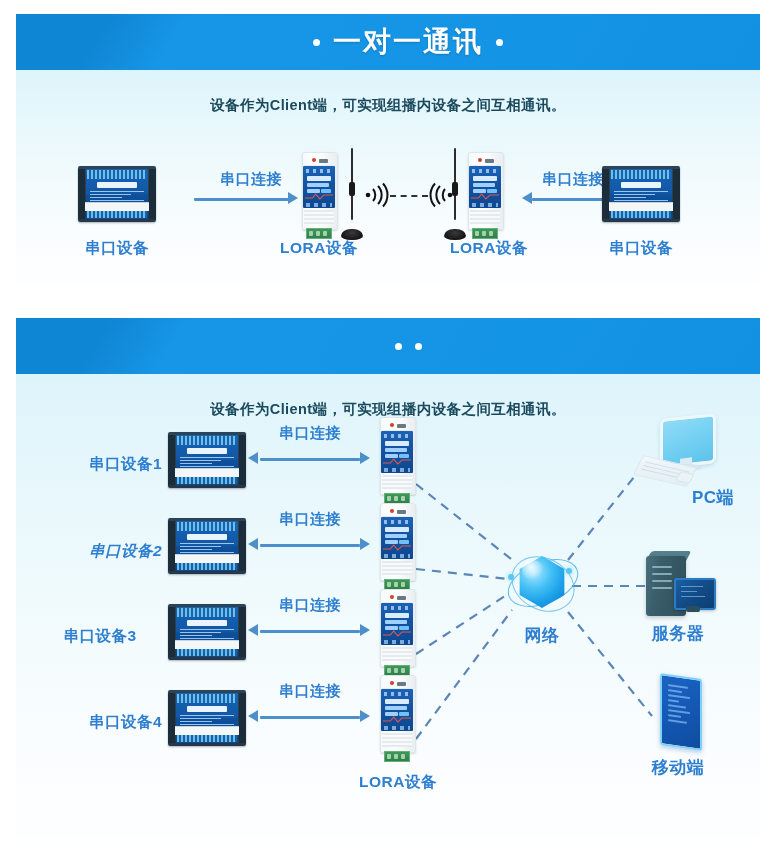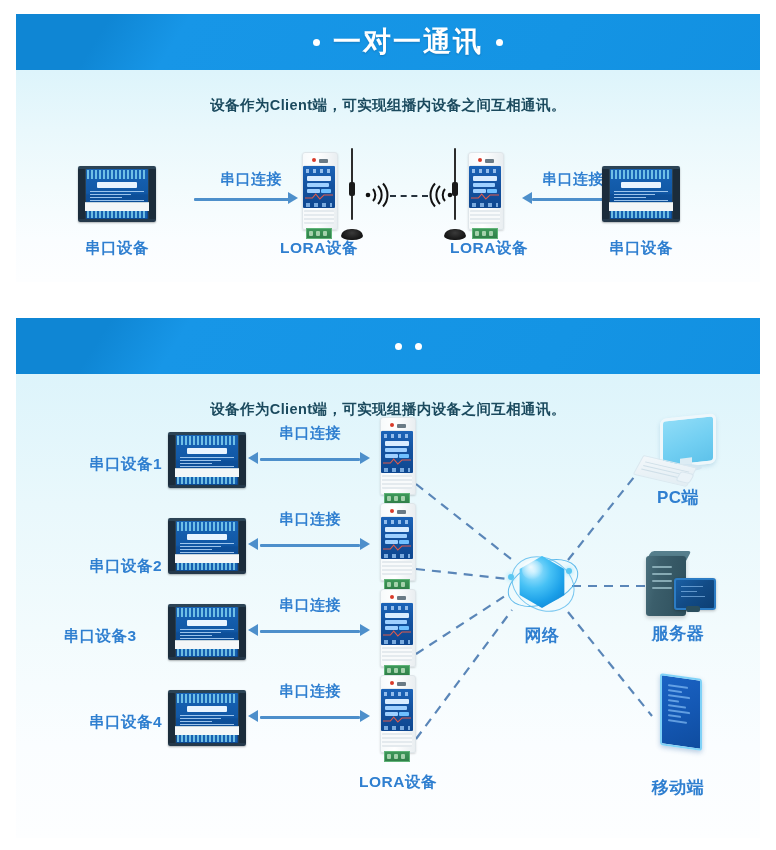--- a/index.html
+++ b/index.html
@@ -500,21 +500,21 @@
             </div>
           <div class="ld-vent"></div>
             <div class="ld-green">
               <i></i>
               <i></i>
               <i></i>
             </div>
         </div>
       </div>
 
-      <div class="abs" style="left:22px;top:182px;width:124px;text-align:right;">
+      <div class="abs" style="left:22px;top:167px;width:124px;text-align:right;font-style:italic;">
         <span class="blue-label">串口设备2</span>
       </div>
       <div class="abs" style="left:152px;top:144px;">
         <div class="serial-dev">
           <div class="sd-body"></div>
           <div class="sd-face">
               <div class="sd-term"></div>
               <div class="sd-chip"></div>
             <div class="sd-lines">
                 <i></i>
@@ -702,21 +702,21 @@
           <div class="pc-neck"></div>
           <div class="pc-base"></div>
           <div class="pc-kbd">
               <i></i>
               <i></i>
               <i></i>
             </div>
           <div class="pc-mouse"></div>
         </div>
       </div>
-      <div class="abs" style="left:606px;top:112px;width:112px;text-align:center;">
+      <div class="abs" style="left:606px;top:112px;width:112px;text-align:right;">
         <span class="blue-label" style="font-size:17px;">PC端</span>
       </div>
 
       <div class="abs" style="left:622px;top:182px;">
         <div class="srv">
           <div class="srv-top"></div>
           <div class="srv-tower">
             <span class="srv-slot" style="top:10px;"></span>
             <span class="srv-slot" style="top:17px;"></span>
             <span class="srv-slot" style="top:24px;"></span>
@@ -742,20 +742,20 @@
               <i style="top:13px;width:14px;"></i>
             <i style="top:18px;width:22px;"></i>
               <i style="top:23px;width:11px;"></i>
             <i style="top:28px;width:18px;"></i>
               <i style="top:33px;width:22px;"></i>
             <i style="top:38px;width:13px;"></i>
               <i style="top:43px;width:19px;"></i>
           </div>
         </div>
       </div>
-      <div class="abs" style="left:606px;top:382px;width:112px;text-align:center;margin-top:20px;">
+      <div class="abs" style="left:606px;top:382px;width:112px;text-align:center;">
         <span class="blue-label" style="font-size:17px;">移动端</span>
       </div>
 
     </div>
   </div>
 
 </div>
 
 </body></html>

